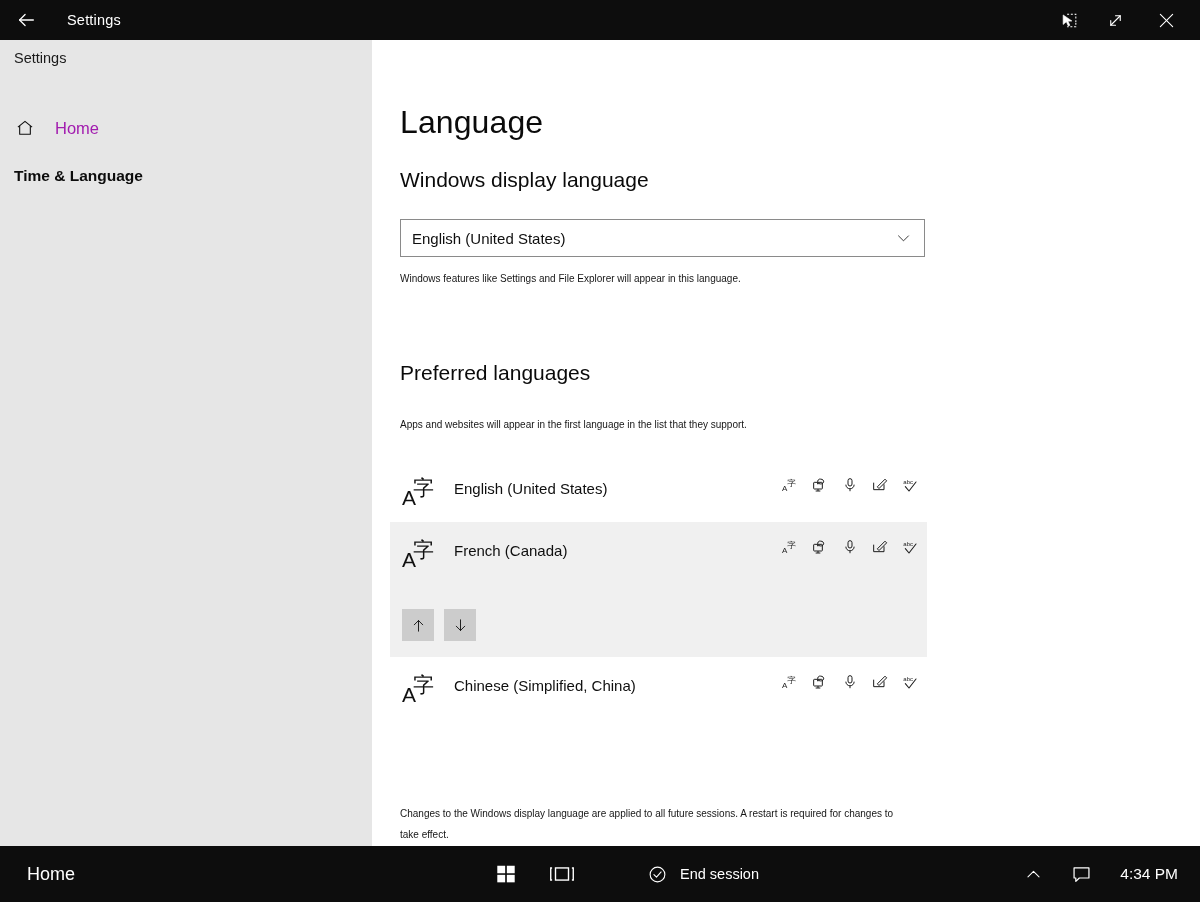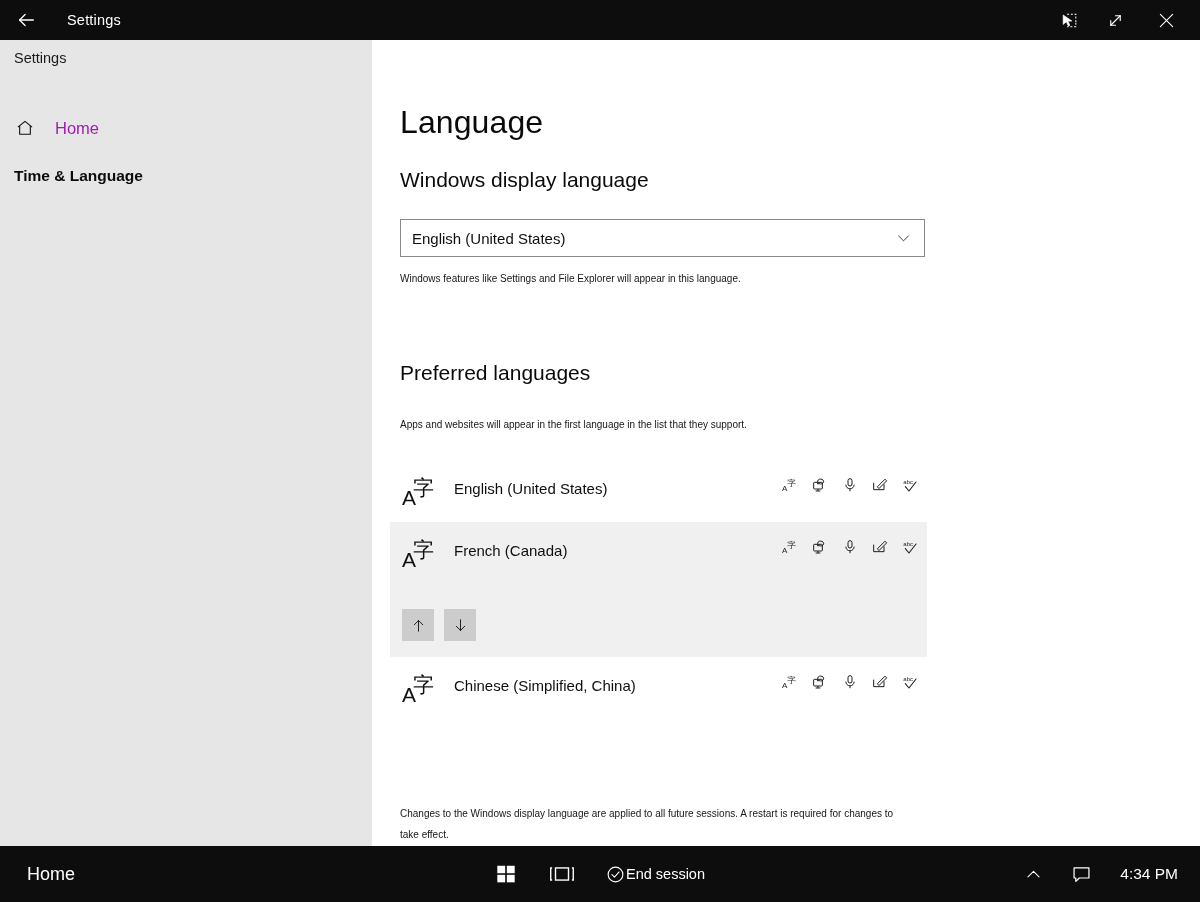--- a/index.html
+++ b/index.html
@@ -213,24 +213,24 @@
   }
   .tk-center {
     position: absolute;
     left: 495px;
     display: flex;
     align-items: center;
     gap: 32px;
   }
   .tk-endsession {
     position: absolute;
-    left: 606px;
-    display: flex;
-    align-items: center;
-    gap: 1px;
+    left: 648px;
+    display: flex;
+    align-items: center;
+    gap: 13px;
   }
   .tk-endsession-label { font-size: 14.5px; }
   .tk-right {
     position: absolute;
     right: 22px;
     display: flex;
     align-items: center;
     gap: 28px;
   }
   .tk-clock { font-size: 15.5px; }

